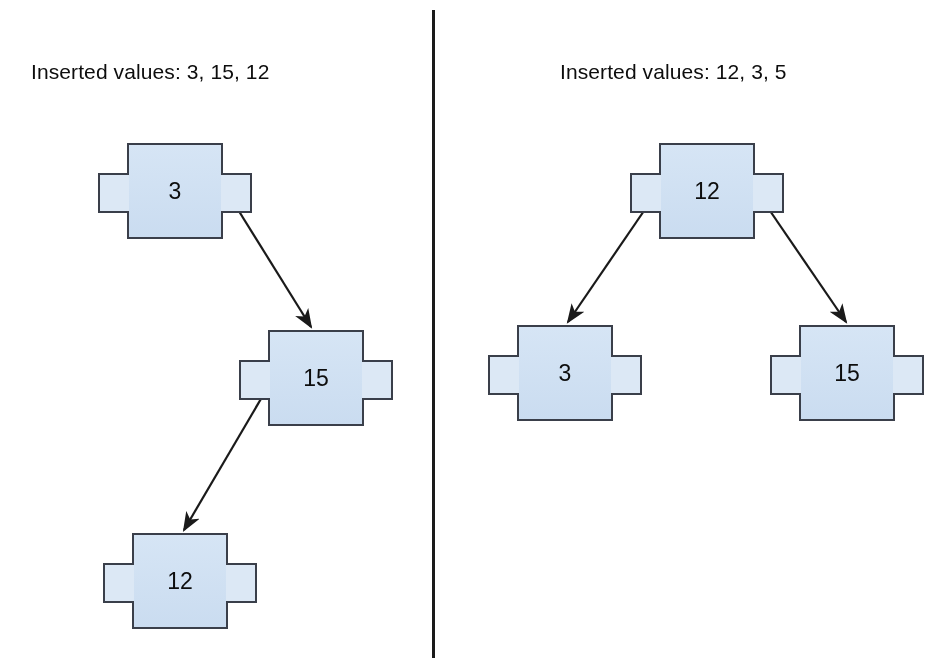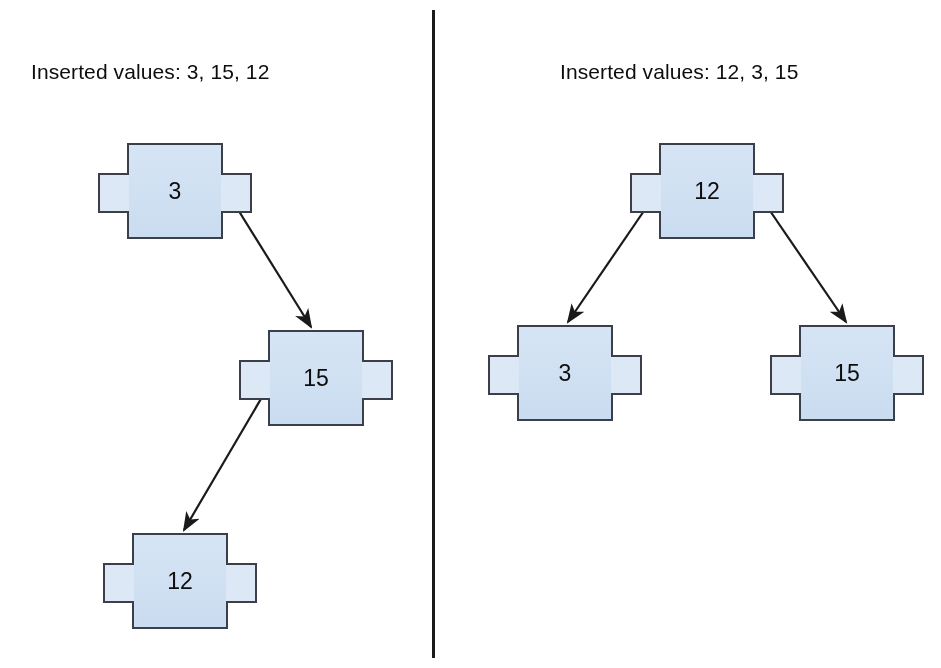--- a/index.html
+++ b/index.html
@@ -85,21 +85,21 @@
 </style>
 </head>
 <body>
 
 <div id="canvas">
 
   <div class="divider"></div>
 
   <div class="panel-title" id="title-left">Inserted values: 3, 15, 12</div>
 
-  <div class="panel-title" id="title-right">Inserted values: 12, 3, 15</div>
+  <div class="panel-title" id="title-right">Inserted values: 12, 3, 5</div>
 
   <svg class="links" viewBox="0 0 941 668" xmlns="http://www.w3.org/2000/svg">
     <defs>
       <marker id="arrowhead" markerWidth="9" markerHeight="7" refX="8" refY="3.5" orient="auto" markerUnits="strokeWidth">
         <path d="M0,0 L9,3.5 L0,7 L2.4,3.5 Z" fill="#1a1a1a"></path>
       </marker>
     </defs>
 
     <line x1="232" y1="200" x2="311" y2="327" stroke="#1a1a1a" stroke-width="2.2" marker-end="url(#arrowhead)"></line>
 

